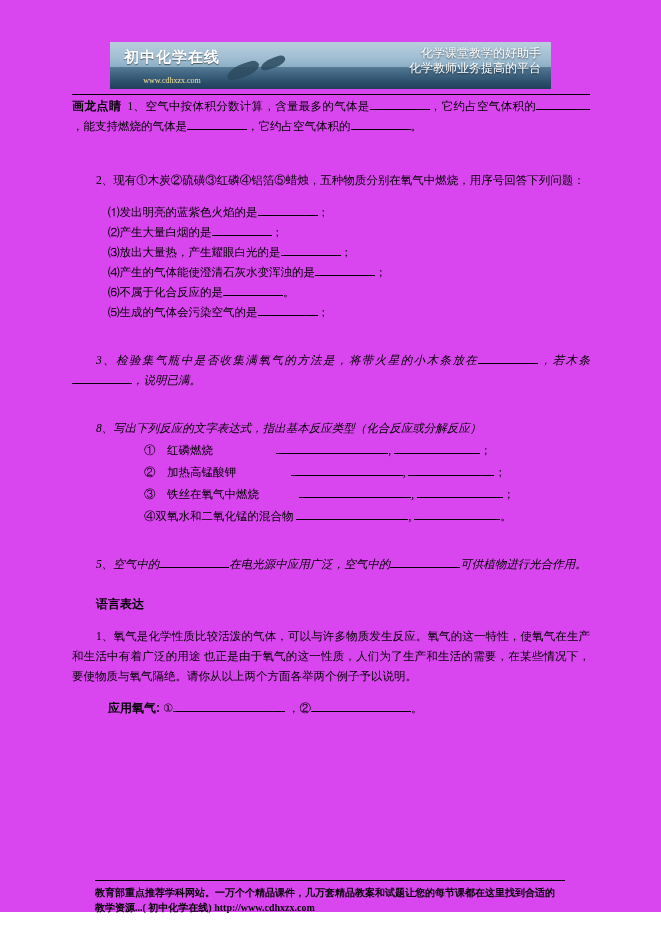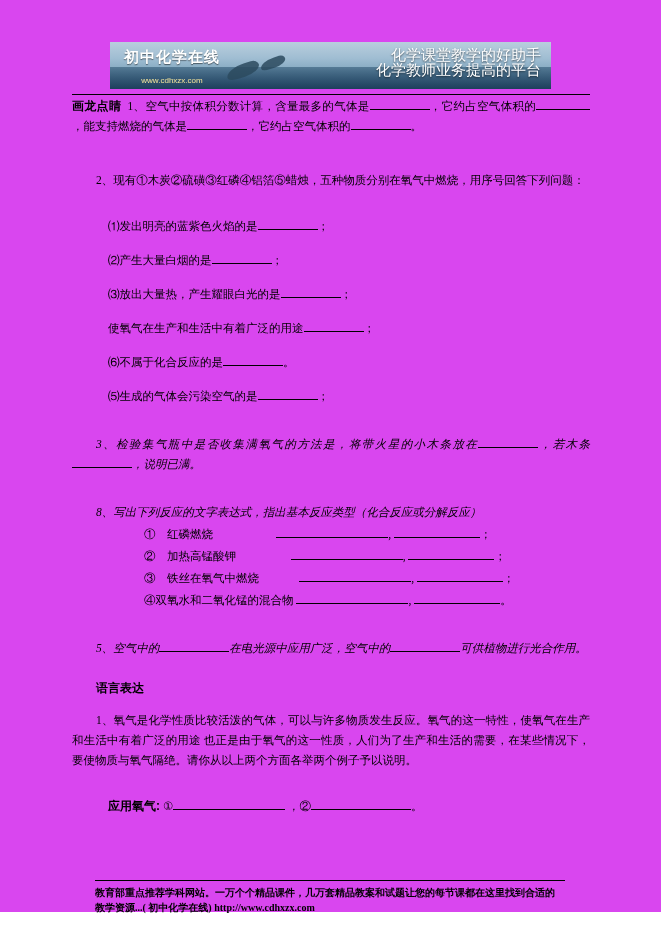--- a/index.html
+++ b/index.html
@@ -58,34 +58,34 @@
   .banner .logo-main {
     font-family: "Liberation Sans", sans-serif;
     font-weight: bold;
     font-size: 15px;
     color: #ffffff;
     letter-spacing: 1px;
     text-shadow: 0 1px 1px rgba(0,0,0,.5);
     white-space: nowrap;
   }
   .banner .logo-sub {
-    font-family: Liberation Sans, sans-serif;
+    font-family: Liberation Serif, serif;
     font-size: 8px;
     color: #f4e49a;
     margin-top: 9px;
     white-space: nowrap;
   }
   .banner .slogan {
     position: absolute;
     right: 10px;
     top: 5px;
     text-align: right;
-    font-family: Liberation Sans, sans-serif;
+    font-family: Liberation Mono, monospace;
     color: #ffffff;
-    font-size: 15px;
+    font-size: 12px;
     line-height: 15px;
     text-shadow: 0 1px 2px rgba(0,0,0,.6);
     white-space: nowrap;
   }
   
   .content {
     position: absolute;
     left: 72px;
     top: 96px;
     width: 518px;
@@ -116,21 +116,21 @@
   .u60 { width: 60px; }
   .u54 { width: 54px; }
   .u70 { width: 70px; }
   .u100 { width: 100px; }
   .u112 { width: 112px; }
   .u86 { width: 86px; }
   .gap-lg { height: 34px; }
   .gap-md { height: 20px; }
   .gap-sm { height: 12px; }
   .line { margin-bottom: 0; }
-  .sub-item { margin-top: 14px; text-indent: 36px; }
+  .sub-item { text-indent: 36px; }
   .qline { margin-top: 16px; text-indent: 24px; font-style: italic; }
   .fl-row { text-indent: 36px; margin-top: 2px; white-space: nowrap; }
   .fl-row .lbl { display: inline-block; }
   
   .footer {
     position: absolute;
     left: 95px;
     top: 880px;
     width: 470px;
     font-size: 10px;
@@ -179,21 +179,21 @@
     <p class="indent">2、现有①木炭②硫磺③红磷④铝箔⑤蜡烛，五种物质分别在氧气中燃烧，用序号回答下列问题：</p>
 
     <div class="gap-sm"></div>
 
     <p class="sub-item"><span>⑴发出明亮的蓝紫色火焰的是</span><span class="u u60"></span><span>；</span></p>
 
     <p class="sub-item"><span>⑵产生大量白烟的是</span><span class="u u60"></span><span>；</span></p>
 
     <p class="sub-item"><span>⑶放出大量热，产生耀眼白光的是</span><span class="u u60"></span><span>；</span></p>
 
-    <p class="sub-item"><span>使氧气在生产和生活中有着广泛的用途</span><span class="u u60"></span><span>；</span></p>
+    <p class="sub-item"><span>⑷产生的气体能使澄清石灰水变浑浊的是</span><span class="u u60"></span><span>；</span></p>
 
     <p class="sub-item"><span>⑹不属于化合反应的是</span><span class="u u60"></span><span>。</span></p>
 
     <p class="sub-item"><span>⑸生成的气体会污染空气的是</span><span class="u u60"></span><span>；</span></p>
 
     <div class="gap-sm"></div>
 
     <p class="qline"><span>3、检验集气瓶中是否收集满氧气的方法是，将带火星的小木条放在</span><span class="u u60"></span><span>，若木条</span><span class="u u60"></span><span>，说明已满。</span></p>
 
     <div class="gap-sm"></div>

